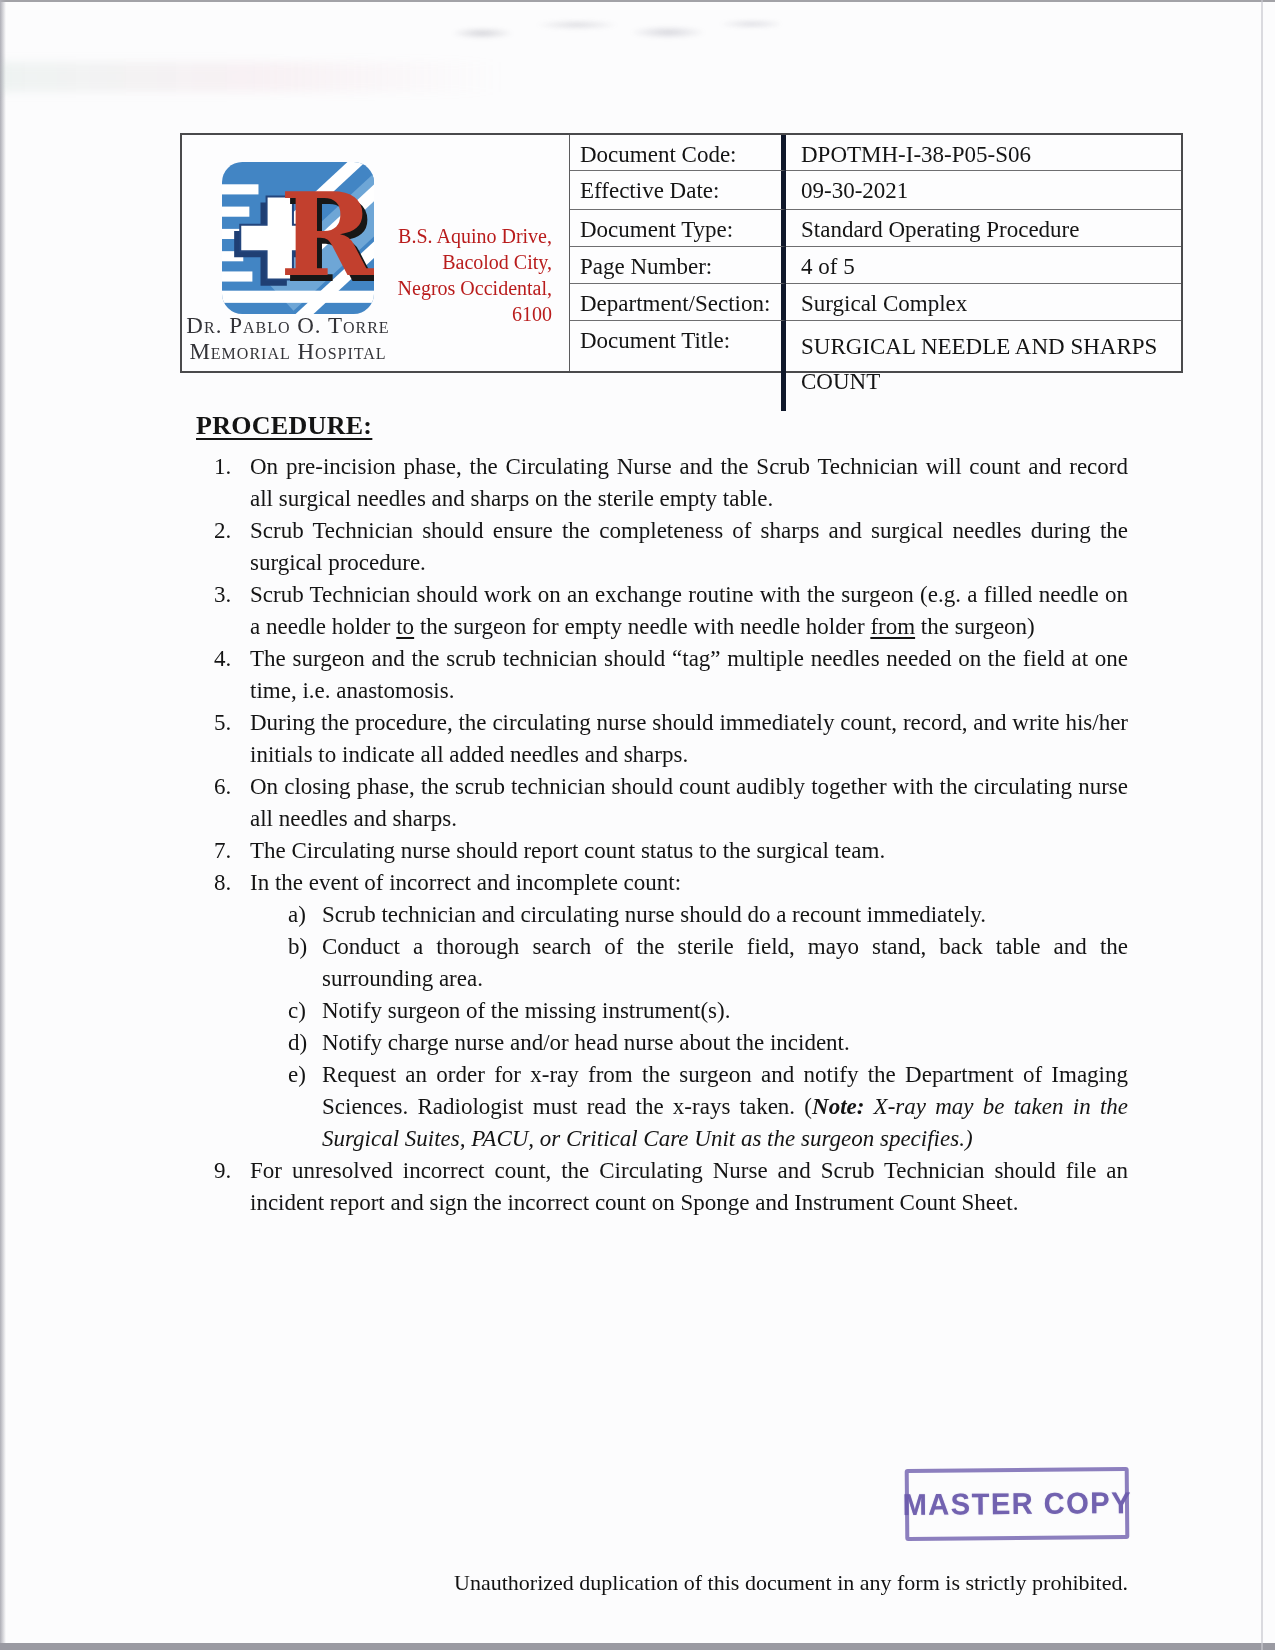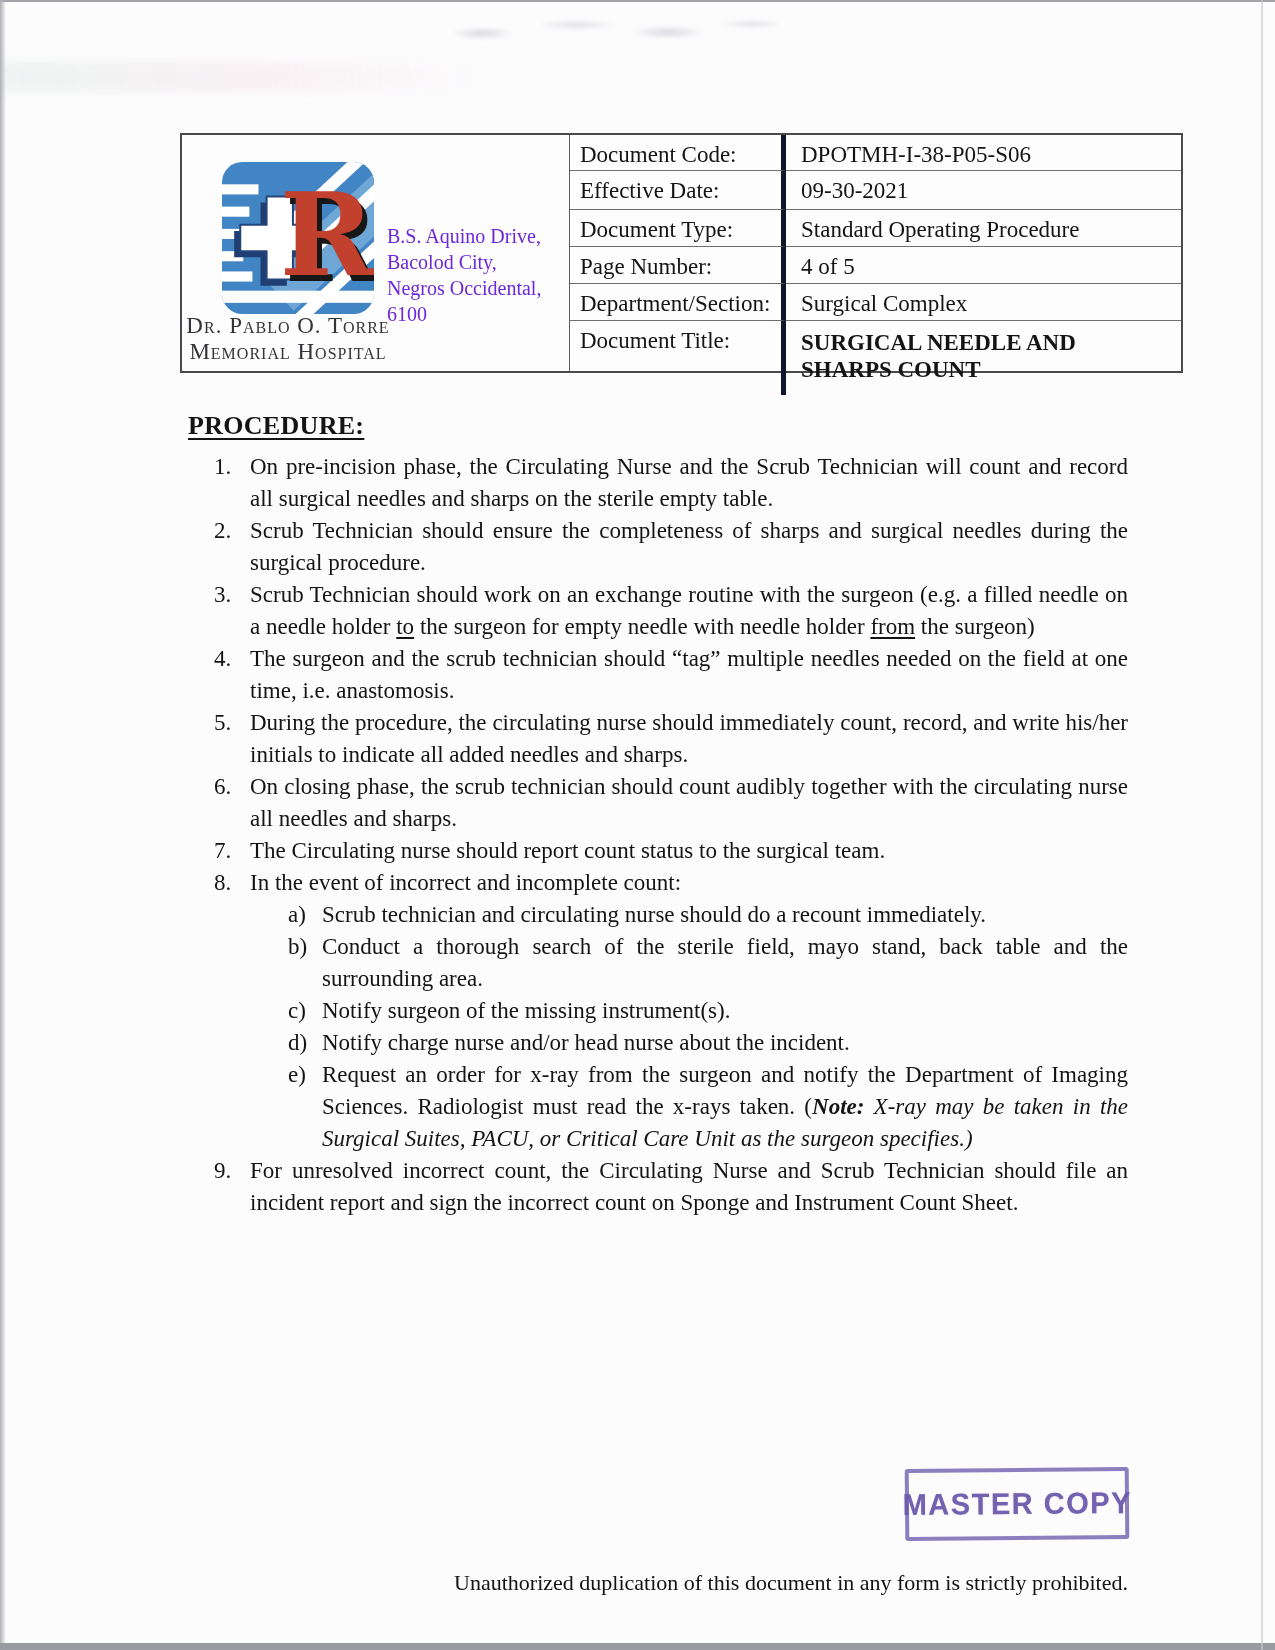--- a/index.html
+++ b/index.html
@@ -35,33 +35,33 @@
 
   
   .header-table{
     position:absolute;left:180px;top:133px;width:1003px;height:240px;
     border:2px solid #4a4a4c;display:flex;box-sizing:border-box;background:#fdfdfe;
   }
   .org-cell{position:relative;width:388px;border-right:1px solid #5c5c5e;box-sizing:border-box;}
   .logo-box{position:absolute;left:40px;top:27px;width:152px;height:152px;}
   .org-name{position:absolute;left:0;top:178px;width:212px;text-align:center;
     font-variant:small-caps;font-size:23px;line-height:26px;color:#333338;letter-spacing:1px;}
-  .hospital-address{position:absolute;left:205px;top:88px;width:165px;text-align:left;
-    font-size:20px;line-height:26px;color:#6d28d9;}
+  .hospital-address{position:absolute;left:205px;top:88px;width:165px;text-align:right;
+    font-size:20px;line-height:26px;color:#b91c1c;}
   .meta{flex:1;display:grid;grid-template-columns:216px 1fr;grid-template-rows:36px 39px 37px 37px 37px auto;}
   .cell{box-sizing:border-box;border-bottom:1px solid #6e6e70;font-size:23px;line-height:27px;}
   .label-cell{border-right:5px solid #0f172a;padding:6px 6px 0 10px;}
   .value-cell{padding:6px 10px 12px 15px;}
   .cell.last{border-bottom:none;}
-  .cell.bold{font-weight:bold;line-height:27px;padding-top:8px;}
+  .cell.bold{font-weight:normal;line-height:35px;padding-top:8px;}
 
   
   .procedure{position:absolute;left:180px;top:411px;width:948px;}
   .procedure-heading{font-weight:bold;font-size:26px;letter-spacing:.3px;
-    text-decoration:underline;text-underline-offset:4px;margin:0 0 10px 8px;}
+    text-decoration:underline;text-underline-offset:4px;margin:0 0 10px 16px;}
   .plist{font-size:23px;line-height:32px;}
   .li-row{display:flex;}
   .num{flex:0 0 36px;margin-left:34px;}
   .li-row.sub{margin-left:108px;}
   .li-row.sub .num{flex:0 0 34px;margin-left:0;}
   .li-body{flex:1;text-align:justify;text-align-last:left;}
   .u{text-decoration:underline;text-underline-offset:3px;}
   .it{font-style:italic;}
   .b{font-weight:bold;}
 

